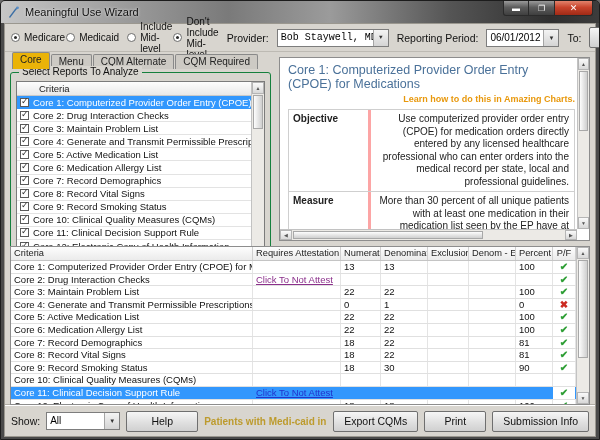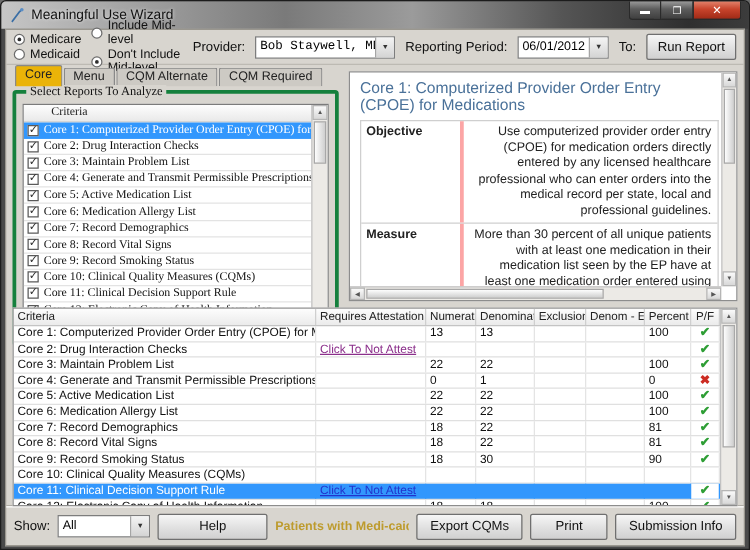--- a/index.html
+++ b/index.html
@@ -15,39 +15,39 @@
     border:1px solid #2a2a2a;border-top:none;background:linear-gradient(#9a9a9a,#5c5c5c 45%,#3f3f3f);}
   .wb.min{width:26px;border-radius:0 0 0 3px;}
   .wb.max{width:26px;border-left:none;}
   .wb.close{width:38px;border-left:none;border-radius:0 0 3px 0;
     background:linear-gradient(#e2836c,#c8442c 45%,#a02a16);font-size:9px;}
   
   .client{position:absolute;top:22px;left:3px;right:3px;bottom:2px;background:#d8d5cf;
     display:flex;flex-direction:column;border:1px solid #9a978f;}
   
   .toolbar{height:28px;display:flex;align-items:center;padding:0 6px;gap:8px;border-bottom:1px solid #bdbab3;}
-  .radioset{display:flex;flex-direction:column;justify-content:center;gap:1px;}
+  .radioset{display:flex;justify-content:center;gap:1px;}
   .radiorow{display:flex;align-items:center;gap:4px;font-size:10px;color:#111;cursor:default;}
   .rdot{width:9px;height:9px;border-radius:50%;border:1px solid #6c6c6c;background:#fff;position:relative;flex:none;}
   .radiorow.on .rdot::after{content:"";position:absolute;left:2px;top:2px;width:3px;height:3px;border-radius:50%;background:#2d2d2d;}
   .tlabel{font-size:10.5px;color:#111;white-space:nowrap;}
   .combo{display:flex;align-items:stretch;height:18px;border:1px solid #7d7d7d;background:#fff;}
   .combo .val{flex:1;font-size:10px;padding:2px 3px 0 3px;white-space:nowrap;overflow:hidden;}
   .combo .drop{width:15px;border-left:1px solid #a5a5a5;background:linear-gradient(#f4f4f4,#d4d4d4);
     display:flex;align-items:center;justify-content:center;font-size:6px;color:#333;}
   .btn3d{border:1px solid #6f6f6f;border-radius:2px;background:linear-gradient(#f6f6f6,#dedede 60%,#d0d0d0);
     font-size:10.5px;color:#111;display:flex;align-items:center;justify-content:center;height:21px;padding:0 10px;white-space:nowrap;}
   
   .content-row{height:192px;display:flex;}
   .left-col{width:268px;display:flex;flex-direction:column;padding-left:5px;}
   .tabstrip{height:17px;display:flex;align-items:flex-end;gap:1px;padding-left:2px;}
   .tab{font-size:10px;padding:1px 7px 2px 7px;border:1px solid #898989;border-bottom:none;
     border-radius:2px 2px 0 0;background:#cdcac4;color:#222;height:15px;}
   .tab.active{background:#eab308;height:17px;position:relative;z-index:2;}
-  .groupbox{flex:1;border:3px solid #15803d;border-radius:3px;margin:3px 2px 3px 0;position:relative;padding:8px 5px 5px 5px;font-family:Liberation Serif, serif;}
+  .groupbox{flex:1;border:1px solid #15803d;border-radius:3px;margin:3px 2px 3px 0;position:relative;padding:8px 5px 5px 5px;}
   .grouptitle{position:absolute;top:-7px;left:8px;background:#d8d5cf;padding:0 3px;font-size:10px;color:#111;}
   .reportlist{height:100%;border:1px solid #7b7b7b;background:#fff;overflow:hidden;position:relative;}
   .listhead{height:14px;background:linear-gradient(#fdfdfd,#e9e9e9);border-bottom:1px solid #c9c9c9;
     font-size:9.5px;color:#222;padding:1px 3px 0 22px;margin-right:13px;}
   .lrow{height:13.1px;display:flex;align-items:center;gap:4px;padding:0 3px;border-bottom:1px solid #e3e3e3;
     font-size:9.5px;color:#111;margin-right:13px;white-space:nowrap;overflow:hidden;}
   .lrow.sel{background:var(--selection);color:#fff;border-bottom-color:var(--selection);}
   .cbx{width:9px;height:9px;border:1px solid #5a5a5a;background:#fff;flex:none;position:relative;}
   .cbx .tick{position:absolute;left:0;top:-3px;font-size:9px;color:#333;line-height:11px;}
   .vscroll{position:absolute;top:0;right:0;bottom:0;width:13px;background:#eceae6;border-left:1px solid #c2c2c2;
@@ -261,20 +261,21 @@
               <div class="thumb"></div>
               <div class="sp"></div>
               <div class="arr">▼</div>
             </div>
           </div>
         </div>
       </div>
 
       <div class="detail">
         <div class="dtitle">Core 1: Computerized Provider Order Entry (CPOE) for Medications</div>
+        <div class="dlink">Learn how to do this in Amazing Charts.</div>
         <div class="dtable">
             <div class="drow">
     <div class="dlabel">Objective</div>
     <div class="dval">
       <div>Use computerized provider order entry (CPOE) for medication orders directly entered by any licensed healthcare professional who can enter orders into the medical record per state, local and professional guidelines.</div>
     </div>
   </div>
             <div class="drow">
     <div class="dlabel">Measure</div>
     <div class="dval">
@@ -439,21 +440,21 @@
         <div class="arr">▼</div>
       </div>
     </div>
 
     <div class="bottombar">
       <span class="tlabel">Show:</span>
       <div class="combo showcombo">
         <span class="val">All</span>
         <span class="drop">▼</span>
       </div>
-      <div class="btn3d" style="width:88px;">Help</div>
+      <div class="btn3d" style="width:72px;">Help</div>
       <div class="status">Patients with Medi-caid insurance seen during reporting period: 22%</div>
       <div class="btn3d">Export CQMs</div>
       <div class="btn3d" style="width:62px;">Print</div>
       <div class="btn3d">Submission Info</div>
     </div>
 
   </div>
 </div>
 
 </body></html>

